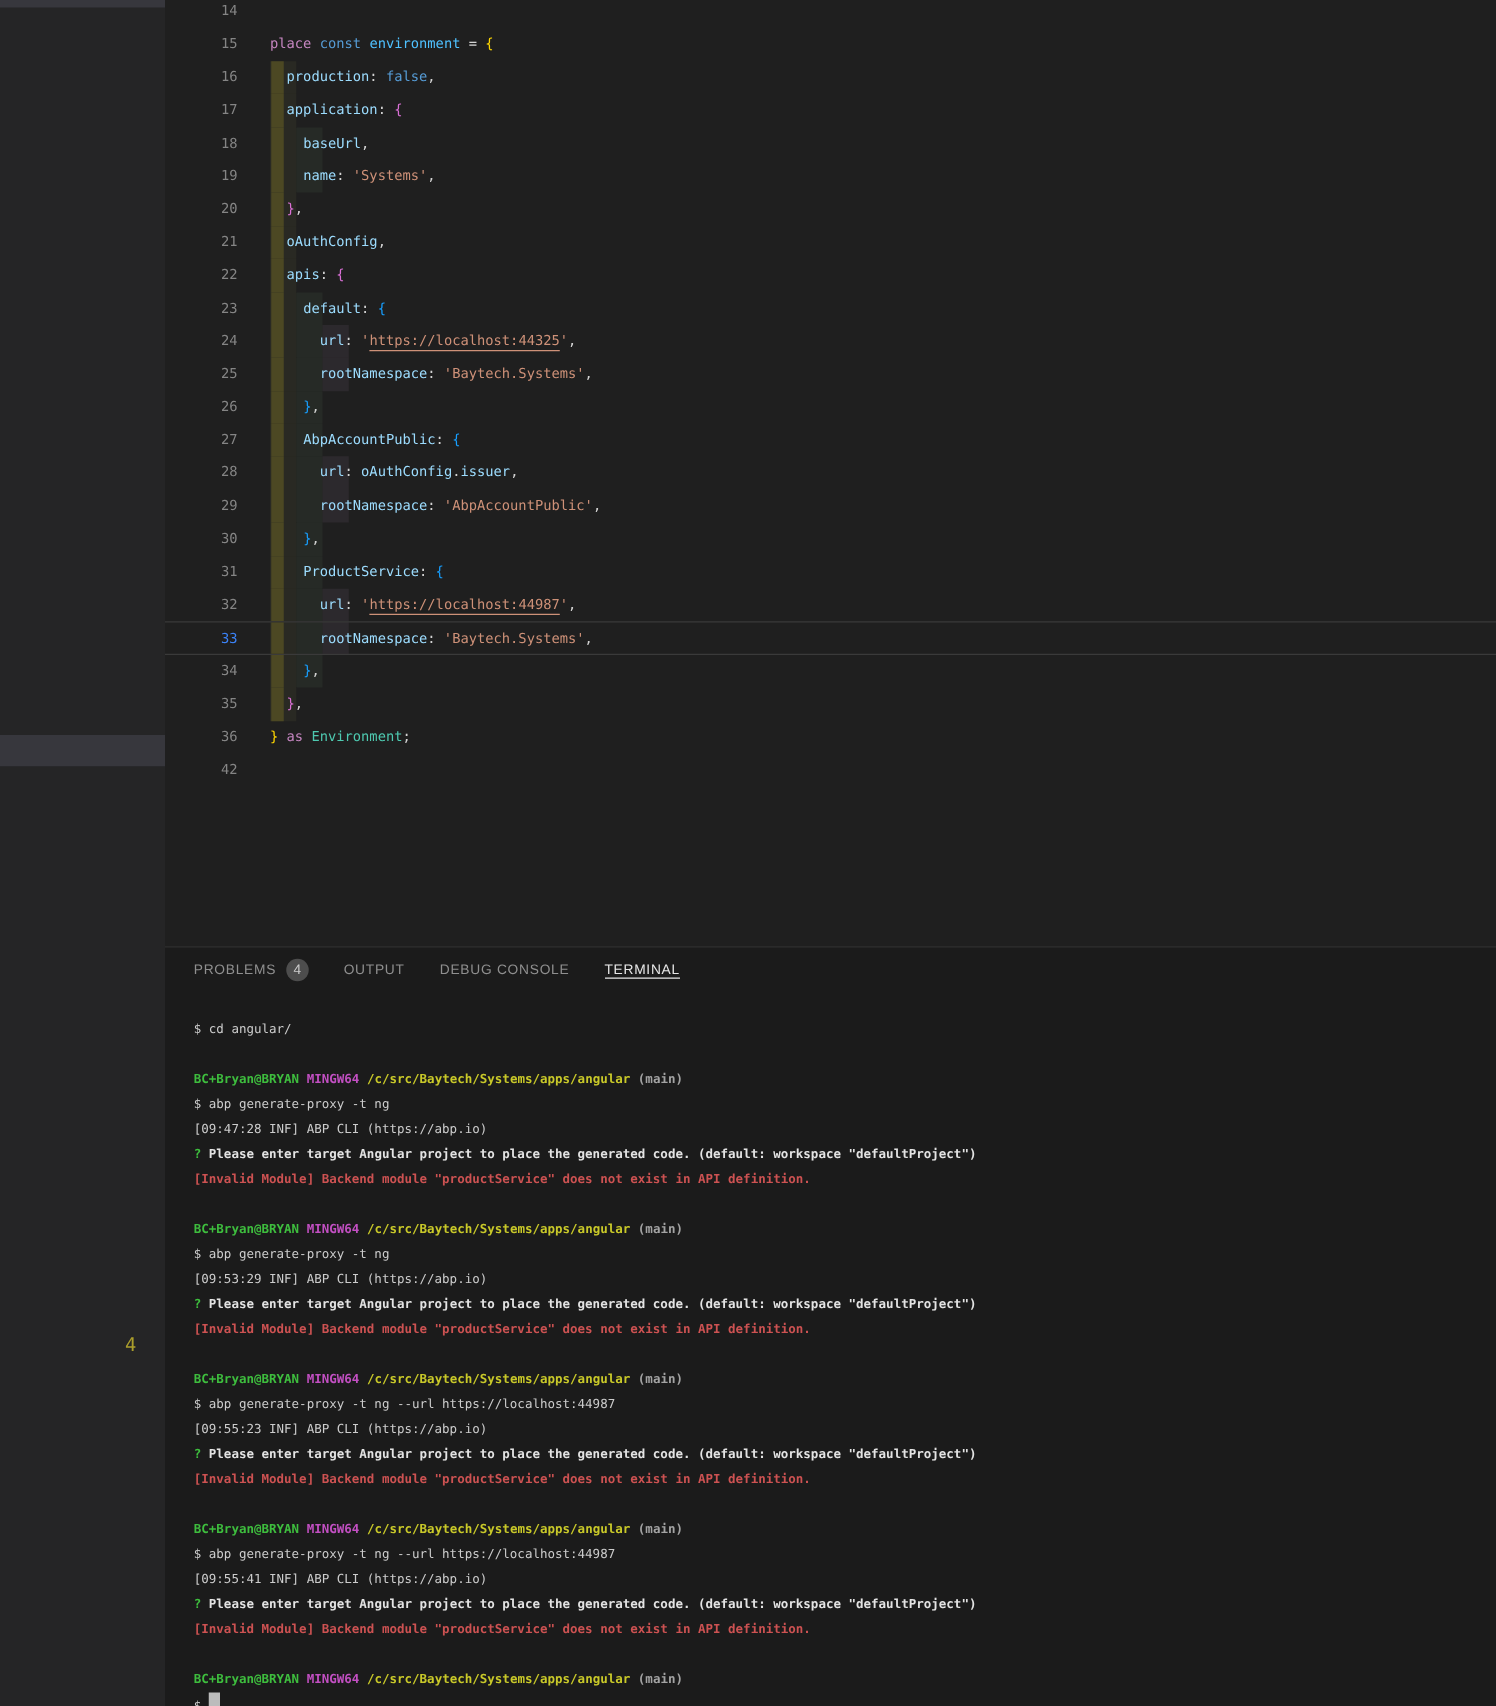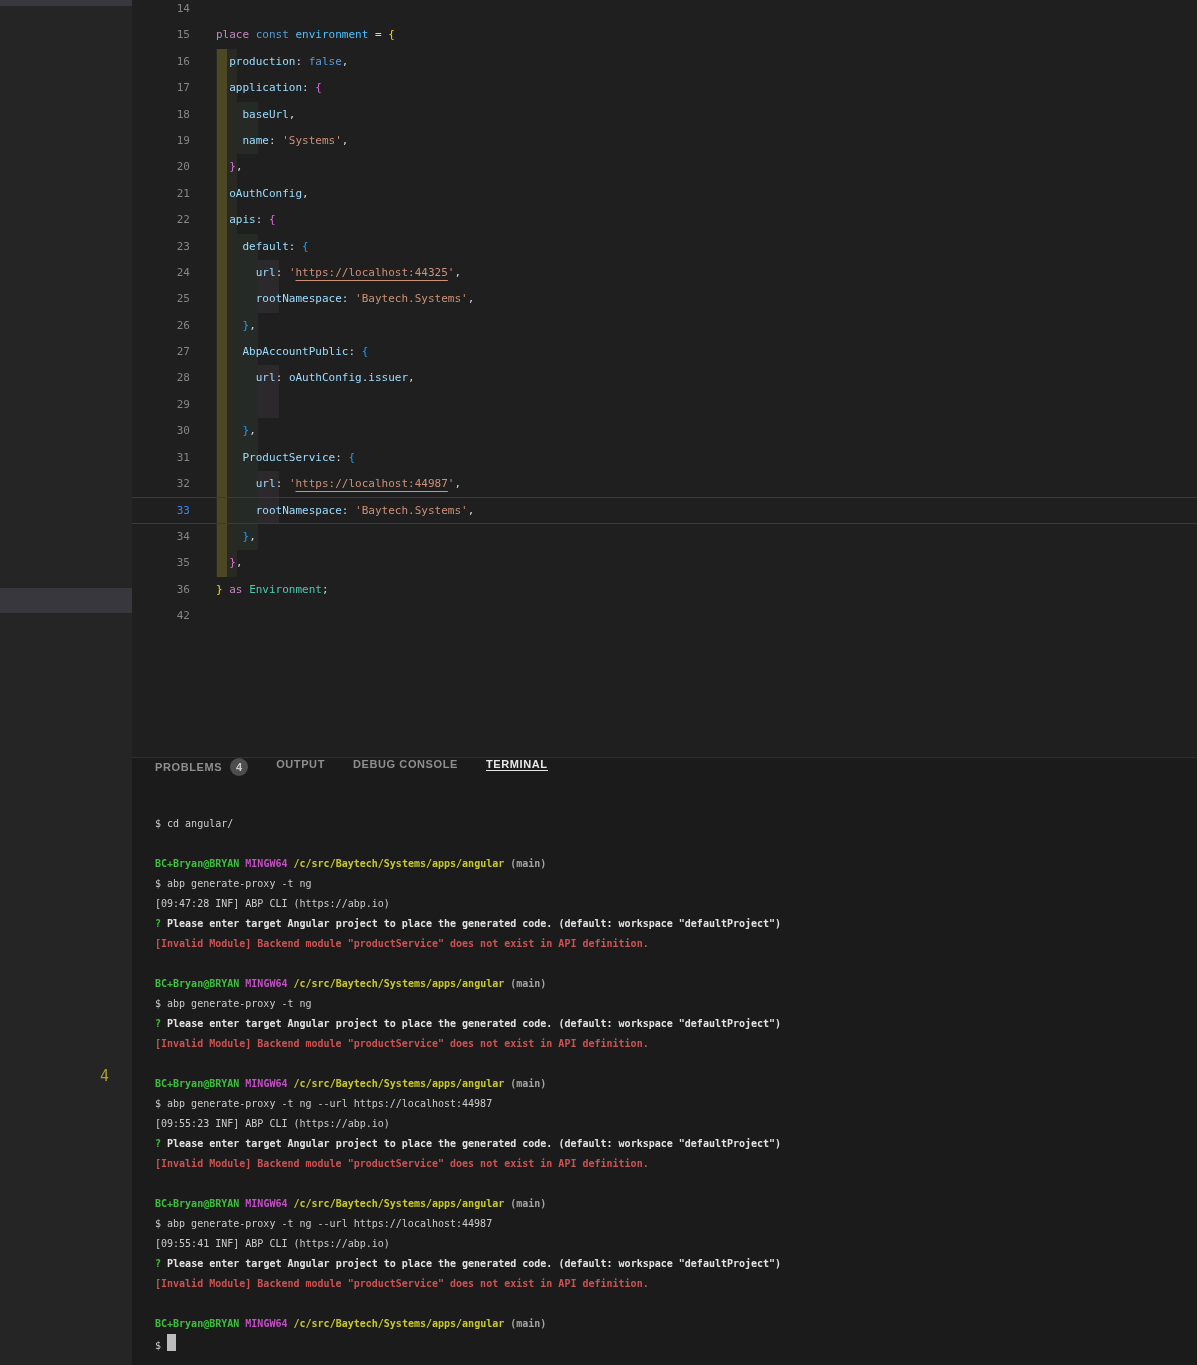--- a/index.html
+++ b/index.html
@@ -32,22 +32,22 @@
   .tok-cv{color:#4fc1ff;}
   .tok-s{color:#ce9178;}
   .tok-sl{color:#ce9178;text-decoration:underline;text-underline-offset:4px;}
   .tok-ty{color:#4ec9b0;}
   .tok-b1{color:#ffd700;}
   .tok-b2{color:#da70d6;}
   .tok-b3{color:#179fff;}
   
   .panel{position:absolute;left:132px;top:757px;width:1065px;height:608px;background:#1b1b1b;
        border-top:1px solid #303030;box-sizing:border-box;}
-  .tabs{display:flex;align-items:flex-start;gap:28px;padding-left:23px;height:36px;
-       font-size:11px;letter-spacing:0.6px;color:#8f8f8f;font-weight:bold;}
+  .tabs{display:flex;align-items:center;gap:28px;padding-left:23px;height:36px;
+       font-size:11px;letter-spacing:0.6px;color:#8f8f8f;}
   .tab{display:flex;align-items:center;gap:8px;box-sizing:border-box;
        border-bottom:1px solid transparent;cursor:default;}
   .tab.active{color:#e7e7e7;border-bottom-color:#e7e7e7;}
   .badge{width:18px;height:18px;border-radius:50%;background:#4d4d4d;color:#cccccc;
        display:flex;align-items:center;justify-content:center;font-size:11px;letter-spacing:0;}
   .terminal{position:absolute;left:23px;top:56px;right:0;bottom:0;overflow:hidden;
        font-family:"DejaVu Sans Mono",monospace;font-size:10px;color:#cccccc;}
   .t-row{height:20px;line-height:20px;white-space:pre;}
   .t-d{color:#cccccc;}
   .t-g{color:#3ebe3e;font-weight:bold;}
@@ -79,21 +79,21 @@
         <div class="code-row"><div class="deco tint1"></div><div class="deco tint2"></div><div class="deco gitbar"></div><span class="ln">19</span><span class="code-text"><span class="tok-d">    </span><span class="tok-v">name</span><span class="tok-d">: </span><span class="tok-s">'Systems'</span><span class="tok-d">,</span></span></div>
         <div class="code-row"><div class="deco tint1"></div><div class="deco gitbar"></div><span class="ln">20</span><span class="code-text"><span class="tok-d">  </span><span class="tok-b2">}</span><span class="tok-d">,</span></span></div>
         <div class="code-row"><div class="deco tint1"></div><div class="deco gitbar"></div><span class="ln">21</span><span class="code-text"><span class="tok-d">  </span><span class="tok-v">oAuthConfig</span><span class="tok-d">,</span></span></div>
         <div class="code-row"><div class="deco tint1"></div><div class="deco gitbar"></div><span class="ln">22</span><span class="code-text"><span class="tok-d">  </span><span class="tok-v">apis</span><span class="tok-d">: </span><span class="tok-b2">{</span></span></div>
         <div class="code-row"><div class="deco tint1"></div><div class="deco tint2"></div><div class="deco gitbar"></div><span class="ln">23</span><span class="code-text"><span class="tok-d">    </span><span class="tok-v">default</span><span class="tok-d">: </span><span class="tok-b3">{</span></span></div>
         <div class="code-row"><div class="deco tint1"></div><div class="deco tint2"></div><div class="deco tint3"></div><div class="deco gitbar"></div><span class="ln">24</span><span class="code-text"><span class="tok-d">      </span><span class="tok-v">url</span><span class="tok-d">: </span><span class="tok-s">'</span><span class="tok-sl">https://localhost:44325</span><span class="tok-s">'</span><span class="tok-d">,</span></span></div>
         <div class="code-row"><div class="deco tint1"></div><div class="deco tint2"></div><div class="deco tint3"></div><div class="deco gitbar"></div><span class="ln">25</span><span class="code-text"><span class="tok-d">      </span><span class="tok-v">rootNamespace</span><span class="tok-d">: </span><span class="tok-s">'Baytech.Systems'</span><span class="tok-d">,</span></span></div>
         <div class="code-row"><div class="deco tint1"></div><div class="deco tint2"></div><div class="deco gitbar"></div><span class="ln">26</span><span class="code-text"><span class="tok-d">    </span><span class="tok-b3">}</span><span class="tok-d">,</span></span></div>
         <div class="code-row"><div class="deco tint1"></div><div class="deco tint2"></div><div class="deco gitbar"></div><span class="ln">27</span><span class="code-text"><span class="tok-d">    </span><span class="tok-v">AbpAccountPublic</span><span class="tok-d">: </span><span class="tok-b3">{</span></span></div>
         <div class="code-row"><div class="deco tint1"></div><div class="deco tint2"></div><div class="deco tint3"></div><div class="deco gitbar"></div><span class="ln">28</span><span class="code-text"><span class="tok-d">      </span><span class="tok-v">url</span><span class="tok-d">: </span><span class="tok-v">oAuthConfig</span><span class="tok-d">.</span><span class="tok-v">issuer</span><span class="tok-d">,</span></span></div>
-        <div class="code-row"><div class="deco tint1"></div><div class="deco tint2"></div><div class="deco tint3"></div><div class="deco gitbar"></div><span class="ln">29</span></div>
+        <div class="code-row"><div class="deco tint1"></div><div class="deco tint2"></div><div class="deco tint3"></div><div class="deco gitbar"></div><span class="ln">29</span><span class="code-text"><span class="tok-d">      </span><span class="tok-v">rootNamespace</span><span class="tok-d">: </span><span class="tok-s">'AbpAccountPublic'</span><span class="tok-d">,</span></span></div>
         <div class="code-row"><div class="deco tint1"></div><div class="deco tint2"></div><div class="deco gitbar"></div><span class="ln">30</span><span class="code-text"><span class="tok-d">    </span><span class="tok-b3">}</span><span class="tok-d">,</span></span></div>
         <div class="code-row"><div class="deco tint1"></div><div class="deco tint2"></div><div class="deco gitbar"></div><span class="ln">31</span><span class="code-text"><span class="tok-d">    </span><span class="tok-v">ProductService</span><span class="tok-d">: </span><span class="tok-b3">{</span></span></div>
         <div class="code-row"><div class="deco tint1"></div><div class="deco tint2"></div><div class="deco tint3"></div><div class="deco gitbar"></div><span class="ln">32</span><span class="code-text"><span class="tok-d">      </span><span class="tok-v">url</span><span class="tok-d">: </span><span class="tok-s">'</span><span class="tok-sl">https://localhost:44987</span><span class="tok-s">'</span><span class="tok-d">,</span></span></div>
         <div class="code-row current"><div class="deco tint1"></div><div class="deco tint2"></div><div class="deco tint3"></div><div class="deco gitbar"></div><span class="ln">33</span><span class="code-text"><span class="tok-d">      </span><span class="tok-v">rootNamespace</span><span class="tok-d">: </span><span class="tok-s">'Baytech.Systems'</span><span class="tok-d">,</span></span></div>
         <div class="code-row"><div class="deco tint1"></div><div class="deco tint2"></div><div class="deco gitbar"></div><span class="ln">34</span><span class="code-text"><span class="tok-d">    </span><span class="tok-b3">}</span><span class="tok-d">,</span></span></div>
         <div class="code-row"><div class="deco tint1"></div><div class="deco gitbar"></div><span class="ln">35</span><span class="code-text"><span class="tok-d">  </span><span class="tok-b2">}</span><span class="tok-d">,</span></span></div>
         <div class="code-row"><span class="ln">36</span><span class="code-text"><span class="tok-b1">}</span><span class="tok-d"> </span><span class="tok-k1">as</span><span class="tok-d"> </span><span class="tok-ty">Environment</span><span class="tok-d">;</span></span></div>
         <div class="code-row"><span class="ln">42</span><span class="code-text"></span></div>
       </div>
   </div>
@@ -118,20 +118,21 @@
         <div class="t-row"><span class="t-d">$ cd angular/</span></div>
         <div class="t-row"></div>
         <div class="t-row"><span class="t-g">BC+Bryan@BRYAN</span><span class="t-d"> </span><span class="t-m">MINGW64</span><span class="t-d"> </span><span class="t-y">/c/src/Baytech/Systems/apps/angular</span><span class="t-d"> </span><span class="t-c">(main)</span></div>
         <div class="t-row"><span class="t-d">$ abp generate-proxy -t ng</span></div>
         <div class="t-row"><span class="t-d">[09:47:28 INF] ABP CLI (https://abp.io)</span></div>
         <div class="t-row"><span class="t-g">?</span><span class="t-w"> Please enter target Angular project to place the generated code. (default: workspace "defaultProject")</span></div>
         <div class="t-row"><span class="t-r">[Invalid Module] Backend module "productService" does not exist in API definition.</span></div>
         <div class="t-row"></div>
         <div class="t-row"><span class="t-g">BC+Bryan@BRYAN</span><span class="t-d"> </span><span class="t-m">MINGW64</span><span class="t-d"> </span><span class="t-y">/c/src/Baytech/Systems/apps/angular</span><span class="t-d"> </span><span class="t-c">(main)</span></div>
         <div class="t-row"><span class="t-d">$ abp generate-proxy -t ng</span></div>
+        <div class="t-row"><span class="t-d">[09:53:29 INF] ABP CLI (https://abp.io)</span></div>
         <div class="t-row"><span class="t-g">?</span><span class="t-w"> Please enter target Angular project to place the generated code. (default: workspace "defaultProject")</span></div>
         <div class="t-row"><span class="t-r">[Invalid Module] Backend module "productService" does not exist in API definition.</span></div>
         <div class="t-row"></div>
         <div class="t-row"><span class="t-g">BC+Bryan@BRYAN</span><span class="t-d"> </span><span class="t-m">MINGW64</span><span class="t-d"> </span><span class="t-y">/c/src/Baytech/Systems/apps/angular</span><span class="t-d"> </span><span class="t-c">(main)</span></div>
         <div class="t-row"><span class="t-d">$ abp generate-proxy -t ng --url https://localhost:44987</span></div>
         <div class="t-row"><span class="t-d">[09:55:23 INF] ABP CLI (https://abp.io)</span></div>
         <div class="t-row"><span class="t-g">?</span><span class="t-w"> Please enter target Angular project to place the generated code. (default: workspace "defaultProject")</span></div>
         <div class="t-row"><span class="t-r">[Invalid Module] Backend module "productService" does not exist in API definition.</span></div>
         <div class="t-row"></div>
         <div class="t-row"><span class="t-g">BC+Bryan@BRYAN</span><span class="t-d"> </span><span class="t-m">MINGW64</span><span class="t-d"> </span><span class="t-y">/c/src/Baytech/Systems/apps/angular</span><span class="t-d"> </span><span class="t-c">(main)</span></div>

